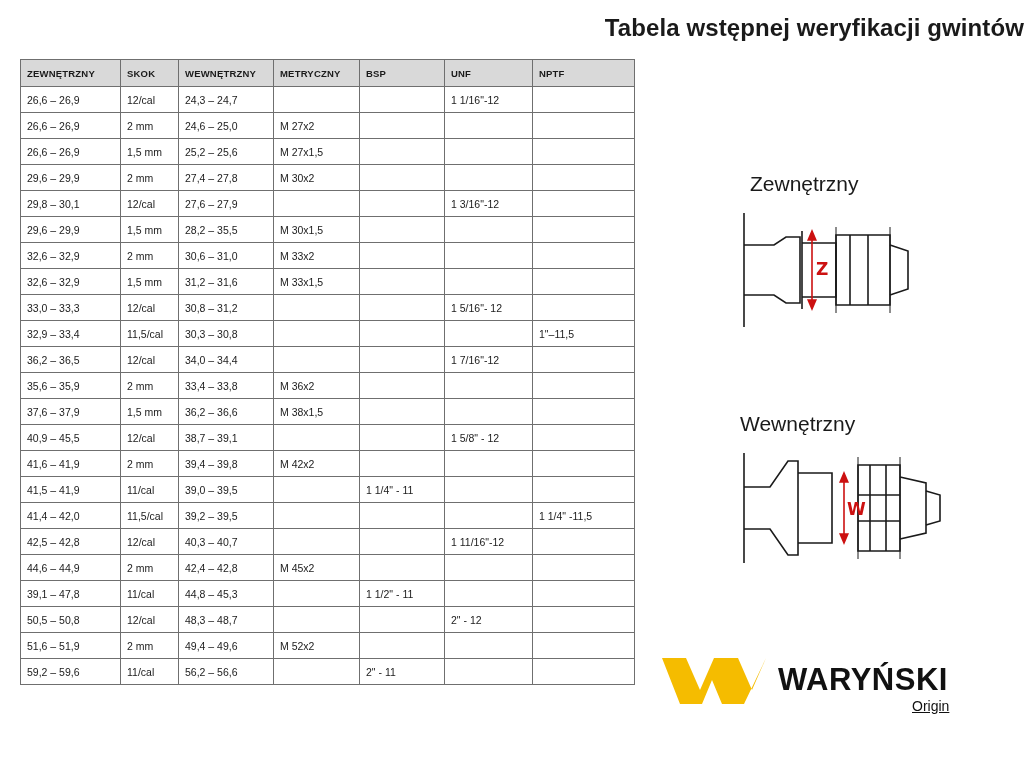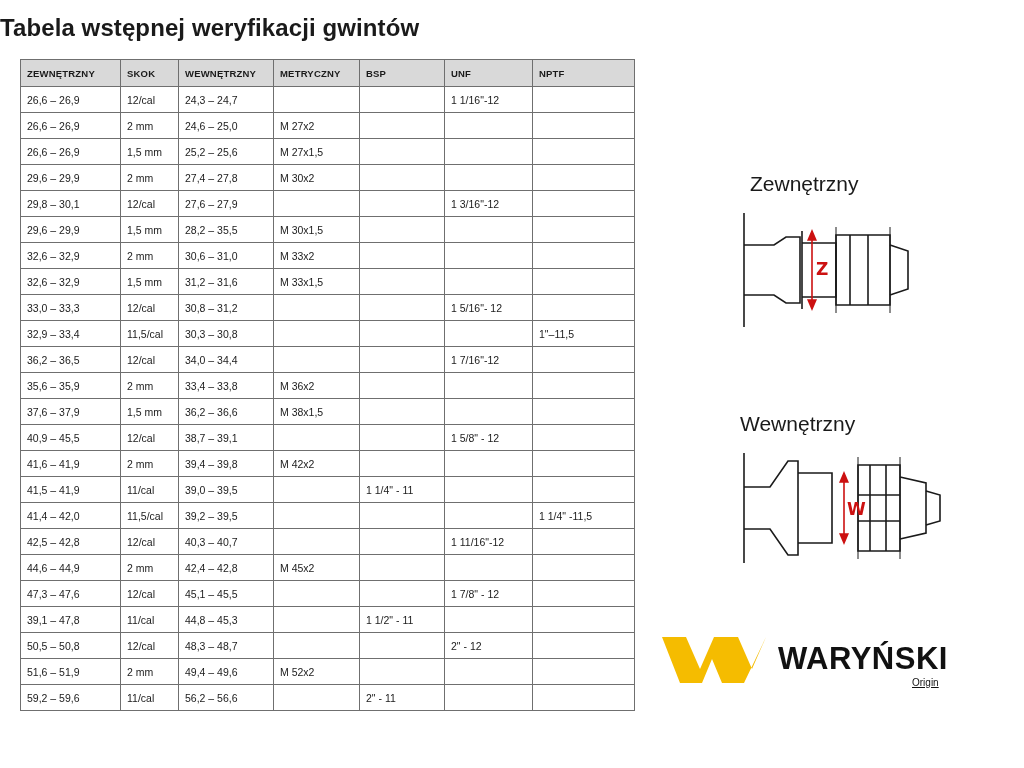--- a/index.html
+++ b/index.html
@@ -13,21 +13,21 @@
     font-family: "Liberation Sans", sans-serif;
     color: #000000;
     overflow: hidden;
     position: relative;
   }
   .page-title {
     position: absolute;
     top: 14px;
     left: 0;
     width: 1024px;
-    text-align: left;
+    text-align: right;
     font-size: 24px;
     font-weight: bold;
     color: #1a1a1a;
     letter-spacing: 0.1px;
   }
   
   .table-wrap {
     position: absolute;
     left: 20px;
     top: 59px;
@@ -101,21 +101,21 @@
     top: 10px;
     font-size: 31px;
     font-weight: bold;
     letter-spacing: 0.5px;
     color: #111111;
   }
   .logo-sub {
     position: absolute;
     left: 252px;
     top: 46px;
-    font-size: 10px;
+    font-size: 14px;
     color: #111111;
     text-decoration: underline;
   }
 </style>
 </head>
 <body>
 
 <div class="page-title">Tabela wstępnej weryfikacji gwintów</div>
 
 <div class="table-wrap">
@@ -306,29 +306,20 @@
       <tr>
         <td>44,6 – 44,9</td>
         <td>2 mm</td>
         <td>42,4 – 42,8</td>
         <td>M 45x2</td>
         <td></td>
         <td></td>
         <td></td>
       </tr>
       <tr>
-        <td>47,3 – 47,6</td>
-        <td>12/cal</td>
-        <td>45,1 – 45,5</td>
-        <td></td>
-        <td></td>
-        <td>1 7/8" - 12</td>
-        <td></td>
-      </tr>
-      <tr>
         <td>39,1 – 47,8</td>
         <td>11/cal</td>
         <td>44,8 – 45,3</td>
         <td></td>
         <td>1 1/2" - 11</td>
         <td></td>
         <td></td>
       </tr>
       <tr>
         <td>50,5 – 50,8</td>
@@ -429,19 +420,19 @@
       <g stroke="#cc1111" stroke-width="1.6" fill="#cc1111">
         <path d="M104,36 L104,94"></path>
         <polygon points="104,30 100.2,39 107.8,39"></polygon>
         <polygon points="104,100 100.2,91 107.8,91"></polygon>
       </g>
       <text x="107" y="72" font-family="DejaVu Sans, sans-serif" font-size="17" font-weight="bold" fill="#cc1111">W</text>
     </svg>
   </div>
 </div>
 
-<div class="logo-block" style="left:660px; top:631px;">
+<div class="logo-block" style="left:660px; top:652px;">
   <svg width="110" height="56" viewBox="0 0 110 56" xmlns="http://www.w3.org/2000/svg">
     <polygon points="2,6 26,6 40,38 54,6 78,6 92,38 106,6 106,6 84,52 62,52 52,28 42,52 20,52" fill="#f5bc00"></polygon>
   </svg>
   <div class="logo-text">WARYŃSKI</div>
   <div class="logo-sub">Origin</div>
 </div>
 
 </body></html>

